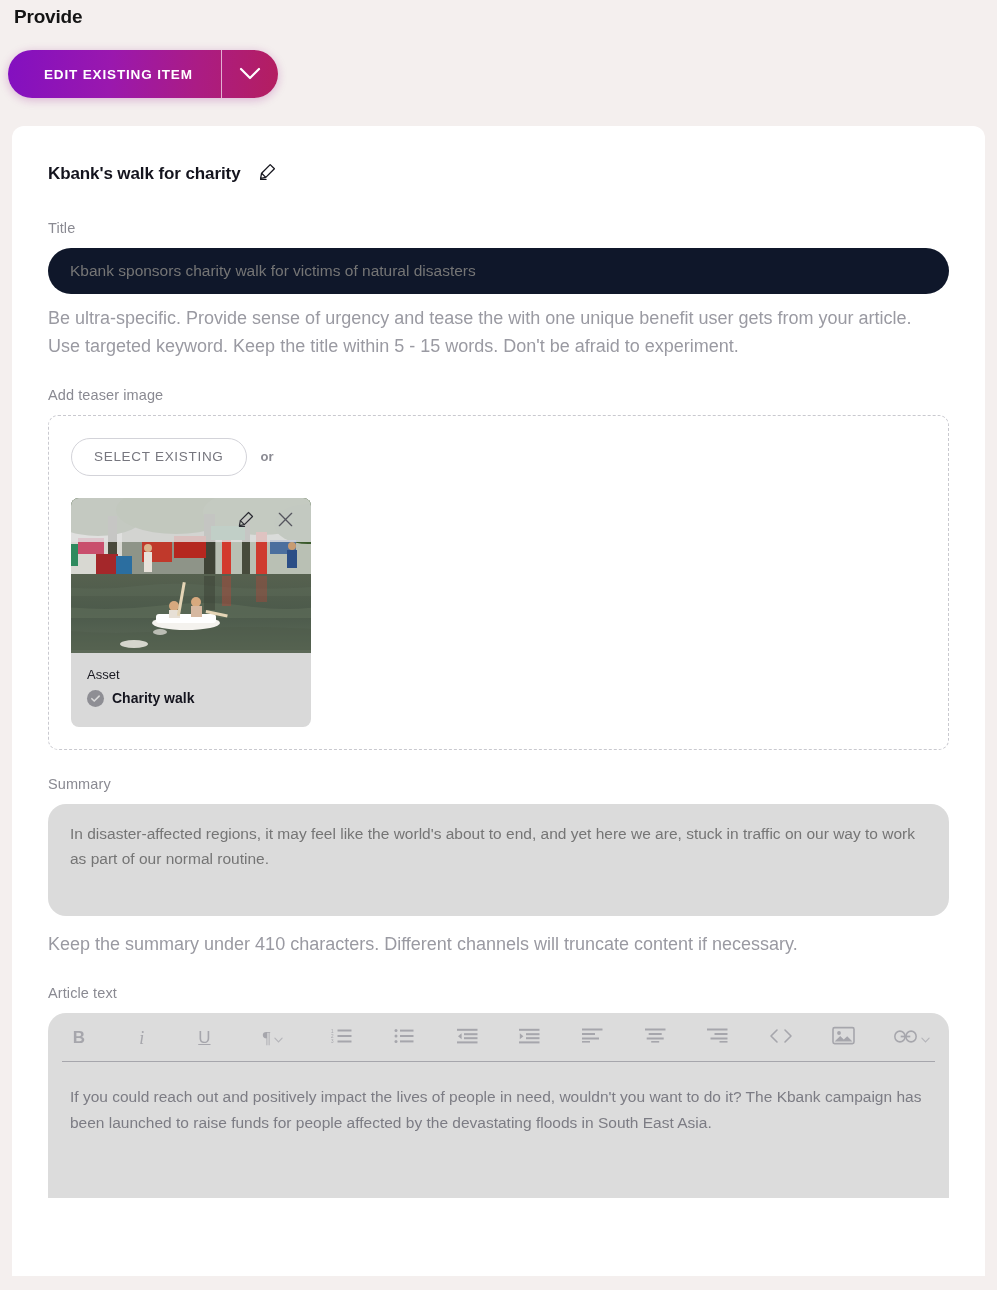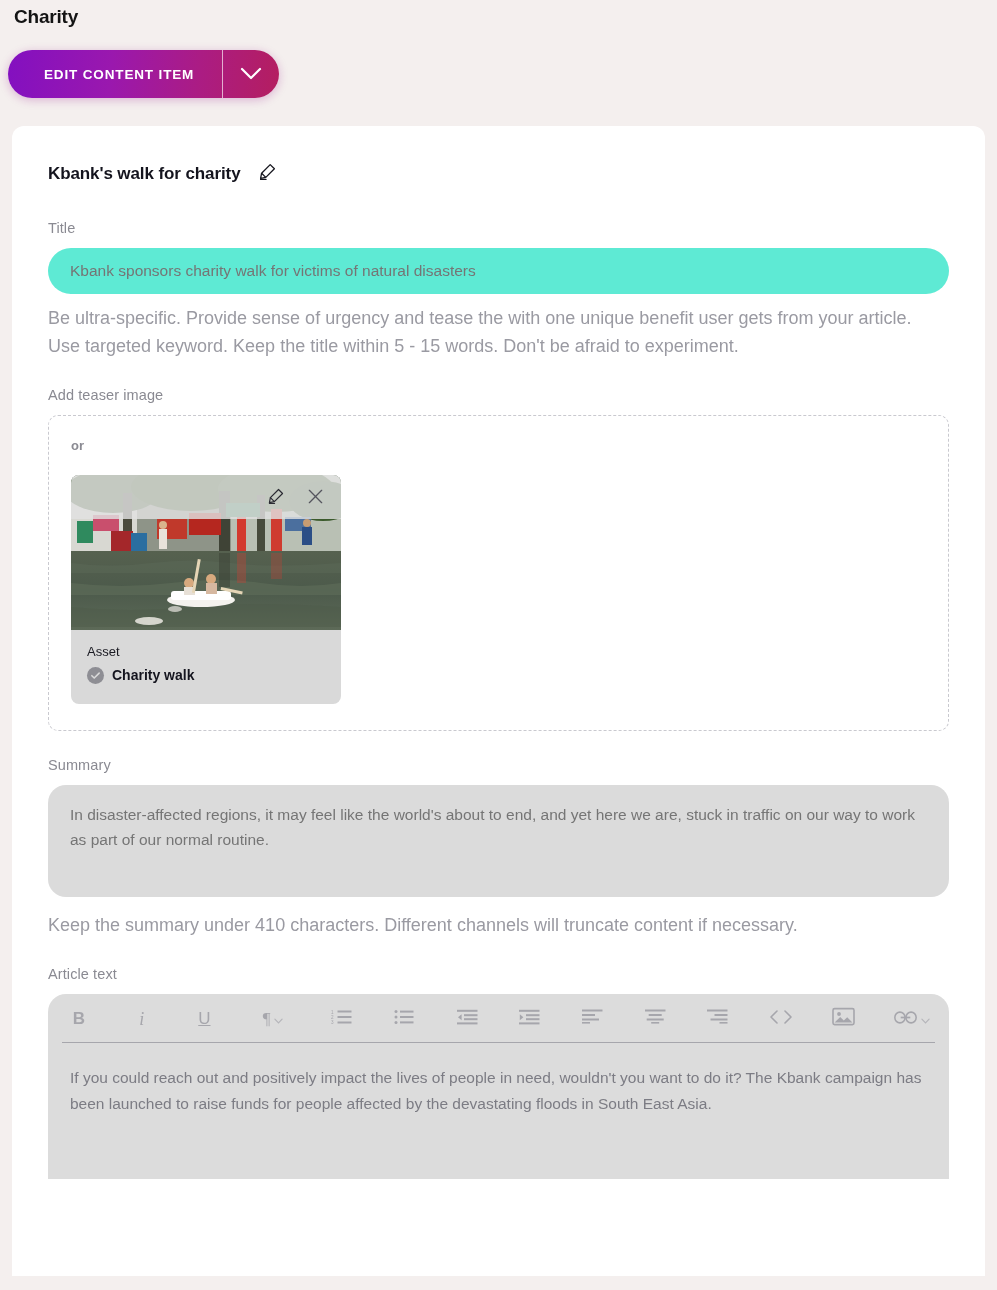--- a/index.html
+++ b/index.html
@@ -101,21 +101,21 @@
   .field-label {
     font-size: 14.5px;
     color: #8A8A92;
     margin-bottom: 12px;
     letter-spacing: 0.1px;
   }
   .text-input {
     width: 100%;
     height: 46px;
     border-radius: 23px;
-    background: #5eead4;
+    background: #0f172a;
     border: none;
     outline: none;
     padding: 0 22px;
     font-size: 15.5px;
     color: #77777E;
     font-family: "Liberation Sans", sans-serif;
   }
   .helper-text {
     font-size: 18px;
     line-height: 1.55;
@@ -152,21 +152,21 @@
   }
   .or-text {
     font-size: 13px;
     color: #8A8A92;
     font-weight: bold;
   }
 
   
   .asset-card {
     position: relative;
-    width: 270px;
+    width: 240px;
     border-radius: 8px;
     background: #D9D9D9;
     overflow: hidden;
   }
   .asset-thumb {
     position: relative;
     width: 100%;
     height: 155px;
     overflow: hidden;
     background: #3c4a3a;
@@ -280,26 +280,26 @@
     padding: 22px 22px 20px 22px;
     font-size: 15.5px;
     line-height: 1.72;
     color: #7C7C84;
   }
 </style>
 </head>
 <body>
 
 <div class="page-header">
-  <div class="page-title">Charity</div>
+  <div class="page-title">Provide</div>
 </div>
 
 <div class="action-bar">
   <div class="split-btn">
-    <button class="split-btn-main">EDIT CONTENT ITEM</button>
+    <button class="split-btn-main">EDIT EXISTING ITEM</button>
     <div class="split-btn-divider"></div>
     <div class="split-btn-caret">
       <span>
         <svg width="22" height="14" viewBox="0 0 22 14" fill="none">
           <path d="M2 2L11 11L20 2" stroke="#FFFFFF" stroke-width="2.2" stroke-linecap="round" stroke-linejoin="round"></path>
         </svg>
       </span>
     </div>
   </div>
 </div>
@@ -323,20 +323,21 @@
     <div class="field-label">Title</div>
     <input class="text-input" type="text" placeholder="Kbank sponsors charity walk for victims of natural disasters" style="">
     <div class="helper-text">Be ultra-specific. Provide sense of urgency and tease the with one unique benefit user gets from your article. Use targeted keyword. Keep the title within 5 - 15 words. Don't be afraid to experiment.</div>
   </div>
 
   <div class="field-block">
     <div class="field-label">Add teaser image</div>
 
     <div class="dropzone">
       <div class="dz-actions">
+        <button class="pill-btn">SELECT EXISTING</button>
         <span class="or-text">or</span>
       </div>
 
       <div class="asset-card">
         <div class="asset-thumb">
           <svg viewBox="0 0 270 155" preserveAspectRatio="xMidYMid slice">
             <defs>
               <linearGradient id="water" x1="0" y1="0" x2="0" y2="1">
                 <stop offset="0%" stop-color="#56614f"></stop>
                 <stop offset="50%" stop-color="#4c5a4b"></stop>

